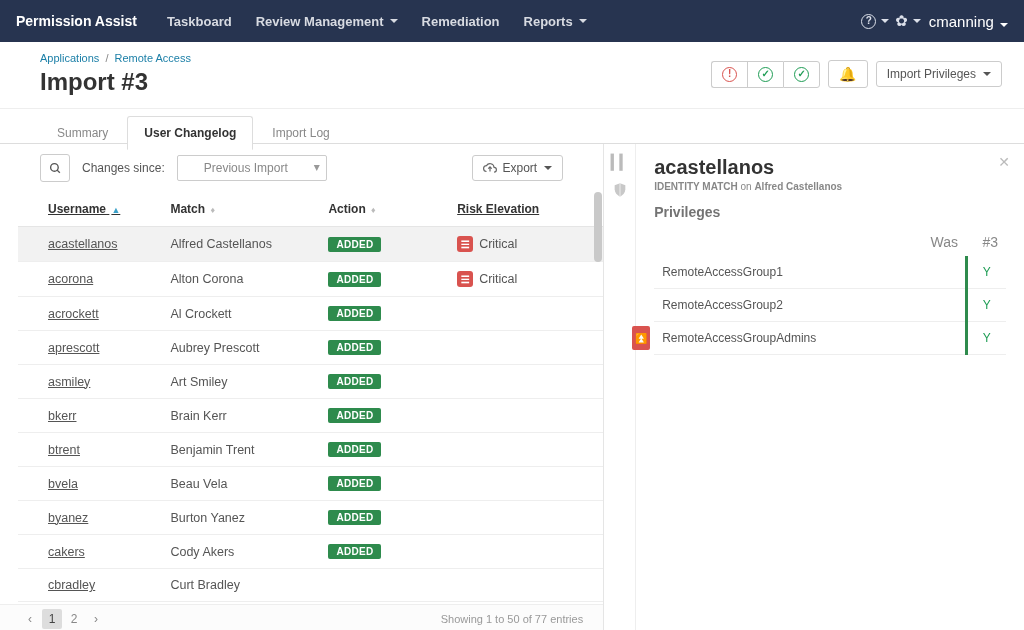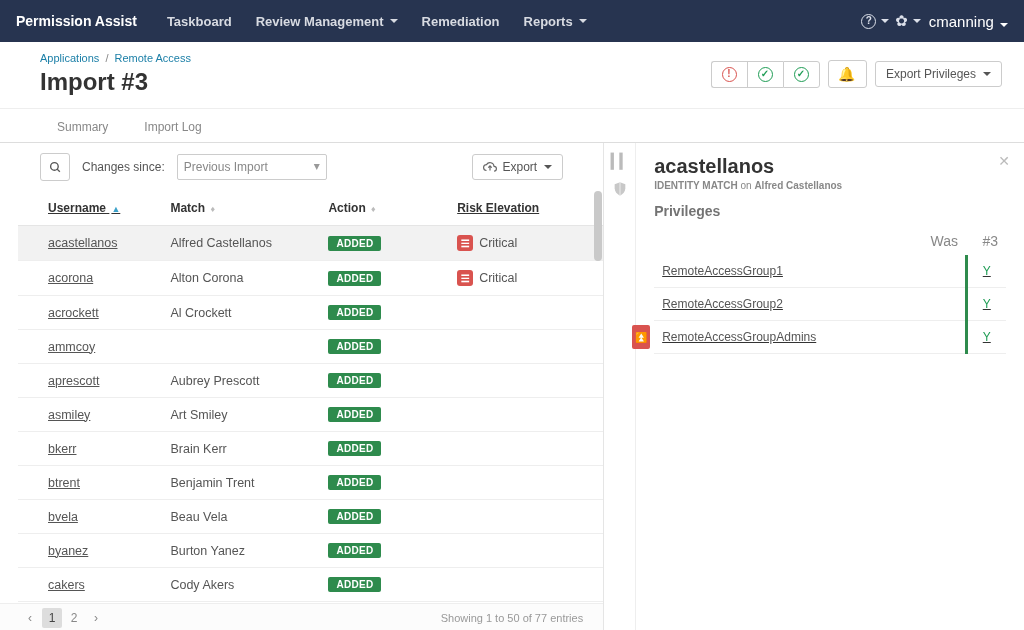--- a/index.html
+++ b/index.html
@@ -65,41 +65,41 @@
 .btn-group .btn:last-child { border-top-right-radius: 3px; border-bottom-right-radius: 3px; border-right-width: 1px; }
 .icon-circle { width: 15px; height: 15px; border: 1.5px solid currentColor; border-radius: 50%; display: flex; align-items: center; justify-content: center; font-size: 10px; font-weight: bold; line-height: 1; }
 .ic-red { color: #d9534f; }
 .ic-green { color: #1f9d55; }
 .tabs {
   display: flex; padding: 0 40px; gap: 2px;
   border-bottom: 1px solid #ddd;
 }
 .tab {
   padding: 9px 16px; font-size: 12px; color: #888; cursor: pointer;
-  border: 1px solid transparent; border-bottom: none; position: relative; top: 1px; background: transparent;
+  border: 1px solid transparent; border-bottom: none; position: relative; top: 7px; background: transparent;
 }
 .tab.active { color: #333; border-color: #ddd; border-bottom: 1px solid #fff; background: #fff; border-top-left-radius: 3px; border-top-right-radius: 3px; font-weight: 600; }
 .content { display: flex; height: calc(100% - 42px - 62px - 37px); }
 .left-pane {
   flex: 1 1 59%;
   display: flex; flex-direction: column;
   border-right: 1px solid #e5e5e5;
   min-width: 0;
 }
 .filter-row {
   display: flex; align-items: center; gap: 12px;
   padding: 10px 40px;
 }
 .search-btn {
   border: 1px solid #ccc; width: 30px; height: 28px; display: flex; align-items: center; justify-content: center;
   border-radius: 3px; color: #555; cursor: pointer; background: #fff;
 }
 .changes-label { font-size: 12px; color: #555; }
 .select-box {
-  border: 1px solid #ccc; padding: 5px 20px 5px 6px; font-size: 12px; color: #888; min-width: 150px;
+  border: 1px solid #ccc; padding: 5px 20px 5px 26px; font-size: 12px; color: #888; min-width: 150px;
   position: relative; background: #fff; border-radius: 2px;
 }
 .select-box::after {
   content: '▾'; position: absolute; right: 6px; top: 4px; color: #999;
 }
 .filter-spacer { flex: 1; }
 .table-wrap { flex: 1; overflow: auto; position: relative; padding: 0 0 0 18px;}
 .table { width: 100%; border-collapse: collapse; table-layout: fixed; }
 .table th {
   text-align: left; font-size: 12px; font-weight: 600; color: #333;
@@ -154,21 +154,21 @@
 .detail-sub b { font-weight: 600; }
 .priv-section { font-size: 14px; font-weight: 600; margin-bottom: 8px; color: #737373;}
 .priv-table { width: 100%; border-collapse: collapse; font-size: 12px;}
 .priv-table th { text-align: right; font-weight: 400; color: #888; padding: 6px 8px; font-size: 14px;}
 .priv-table th:first-child { text-align: left;}
 .priv-table td {
   padding: 9px 8px; border-bottom: 1px solid #eee; color: #555;
 }
 .priv-row .yes-cell { text-align: center; color: #1f9d55; border-left: 3px solid #2e8b4d; width: 40px;}
 .priv-row .was-cell { width: 48px; text-align: center;}
-.priv-row { position: relative; text-decoration: underline; }
+.priv-row { position: relative; }
 .admin-flag {
   position: absolute; left: -22px; top: 4px; bottom: 4px; width: 18px;
   background: #d9534f; color: #fff; font-size: 10px;
   display: flex; align-items: center; justify-content: center; border-radius: 2px;
 }
 .scrollbar-sim { position: absolute; right: 0; top: 0; bottom: 0; width: 10px; }
 .scrollbar-thumb { position: absolute; right: 1px; top: 0; width: 8px; height: 70px; background: #c9c9c9; border-radius: 4px; }
 .col-user { width: 24%; padding-left: 30px !important; text-decoration: underline;}
 .col-match { width: 27%; }
 .col-action { width: 22%; }
@@ -226,28 +226,29 @@
           <span class="icon-circle ic-green">✓</span>
         </button>
       <button class="btn">
           <span class="icon-circle ic-green">✓</span>
         </button>
     </div>
     <button class="btn">
         <span class="bell">🔔</span>
       </button>
     <button class="btn">
-      <span>Export Privileges</span>
+      <span>Import Privileges</span>
         <span class="caret-down"></span>
     </button>
   </div>
 </div>
 
 <div class="tabs">
   <div class="tab">Summary</div>
+  <div class="tab active">User Changelog</div>
   <div class="tab">Import Log</div>
 </div>
 
 <div class="content">
 
   <div class="left-pane">
     <div class="filter-row">
       <div class="search-btn">
         <svg width="13" height="13" viewBox="0 0 24 24" fill="none" stroke="#555" stroke-width="2.5">
             <circle cx="10" cy="10" r="7"></circle>
@@ -296,26 +297,20 @@
                   <span>Critical</span>
                 </span></td>
             </tr>
             <tr>
               <td class="col-user">acrockett</td>
               <td>Al Crockett</td>
               <td><span class="badge-added">ADDED</span></td>
               <td></td>
             </tr>
             <tr>
-              <td class="col-user">ammcoy</td>
-              <td></td>
-              <td><span class="badge-added">ADDED</span></td>
-              <td></td>
-            </tr>
-            <tr>
               <td class="col-user">aprescott</td>
               <td>Aubrey Prescott</td>
               <td><span class="badge-added">ADDED</span></td>
               <td></td>
             </tr>
             <tr>
               <td class="col-user">asmiley</td>
               <td>Art Smiley</td>
               <td><span class="badge-added">ADDED</span></td>
               <td></td>

